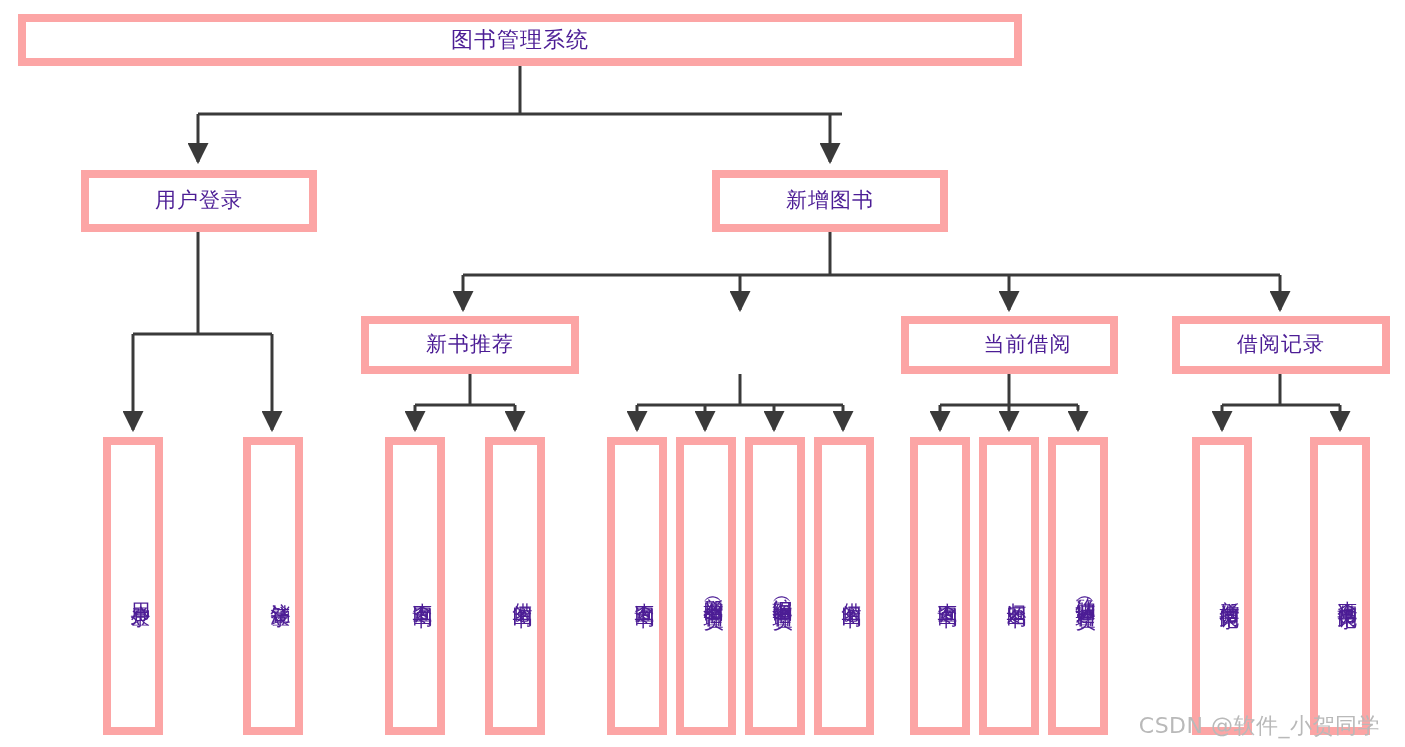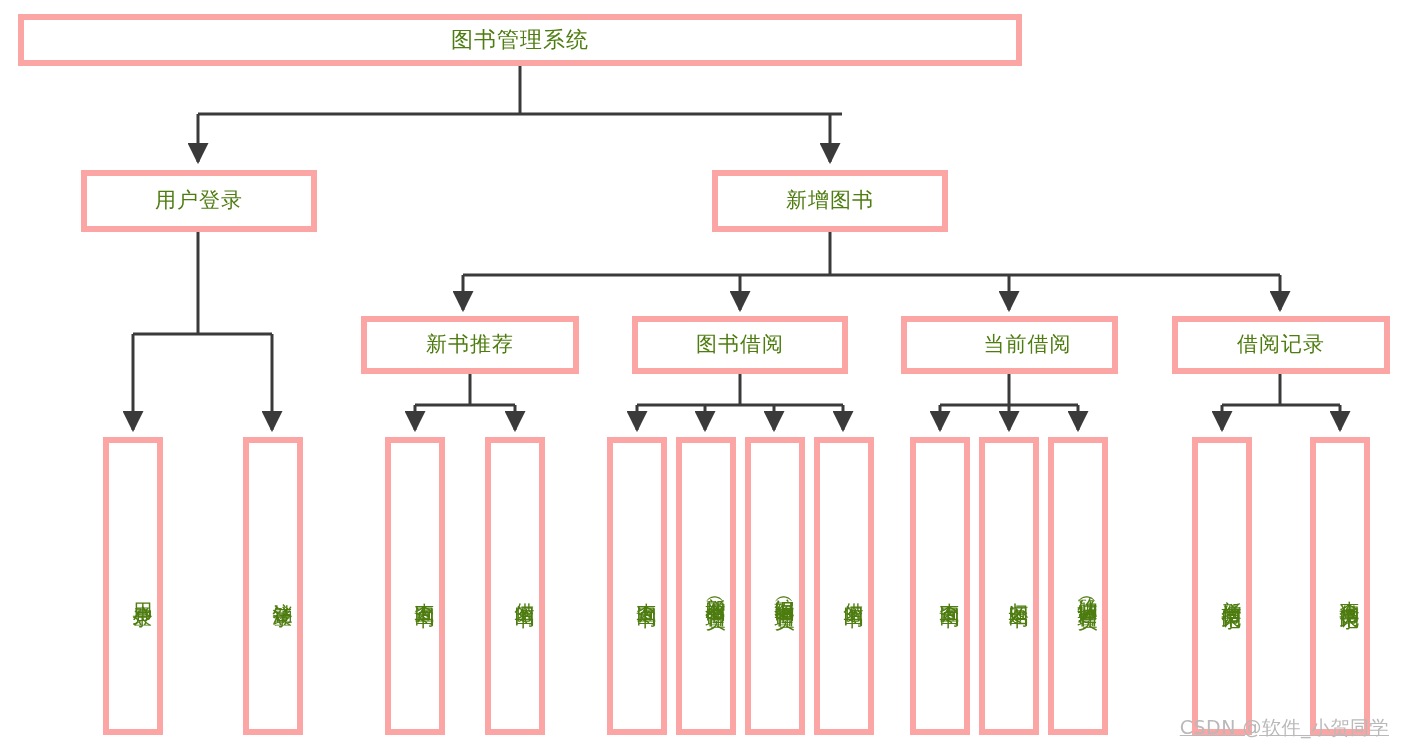--- a/index.html
+++ b/index.html
@@ -9,25 +9,25 @@
     font-family:"DejaVu Sans","Liberation Sans",sans-serif;
     overflow:hidden;
   }
   #canvas{position:relative;width:1405px;height:747px;}
   svg#connectors{position:absolute;left:0;top:0;width:1405px;height:747px;}
 
   .node{
     position:absolute;
     box-sizing:border-box;
     background:#ffffff;
-    border:6px solid #fca5a5;
+    border:8px solid #fca5a5;
     display:flex;
     align-items:center;
     justify-content:center;
-    color:#4d7c0f;
+    color:#4c1d95;
   }
   .node.horiz{
     font-size:21px;
     line-height:1.1;
     letter-spacing:1px;
   }
   .node.vert{
     writing-mode:vertical-rl;
     text-orientation:upright;
     font-size:20px;
@@ -38,28 +38,27 @@
   }
   .node.vert .vtext{
     writing-mode:vertical-rl;
     text-orientation:upright;
     display:block;
   }
   .node.root{font-size:22px;}
 
   #watermark{
     position:absolute;
-    right:16px;
+    right:25px;
     bottom:6px;
-    font-size:19px;
+    font-size:22px;
     color:#b9b9b9;
     letter-spacing:0.5px;
     white-space:nowrap;
     pointer-events:none;
-    text-decoration:underline;
   }
 </style>
 </head>
 <body>
 
 <div id="canvas">
 
   <svg id="connectors" viewBox="0 0 1405 747">
     <defs>
       <marker id="arrow" viewBox="0 0 10 10" refX="9" refY="5" markerWidth="7" markerHeight="7" orient="auto-start-reverse">
@@ -109,21 +108,20 @@
       <path d="M 1340 405 L 1340 430" marker-end="url(#arrow)"></path>
     </g>
   </svg>
 
   <div class="node horiz root" style="left:18px;top:14px;width:1004px;height:52px;">图书管理系统</div>
 
   <div class="node horiz" style="left:81px;top:170px;width:236px;height:62px;">用户登录</div>
   <div class="node horiz" style="left:712px;top:170px;width:236px;height:62px;">新增图书</div>
 
   <div class="node horiz" style="left:361px;top:316px;width:218px;height:58px;">新书推荐</div>
-  <div class="node horiz" style="left:632px;top:316px;width:216px;height:58px;">图书借阅</div>
   <div class="node horiz" style="left:901px;top:316px;width:217px;height:58px;padding-left:36px;">当前借阅</div>
   <div class="node horiz" style="left:1172px;top:316px;width:218px;height:58px;text-align:center;">借阅记录</div>
 
   <div class="node vert" style="left:103px;top:437px;width:60px;height:298px;">
     <span class="vtext">用户登录</span>
   </div>
   <div class="node vert" style="left:243px;top:437px;width:60px;height:298px;">
     <span class="vtext">注销登录</span>
   </div>
 

